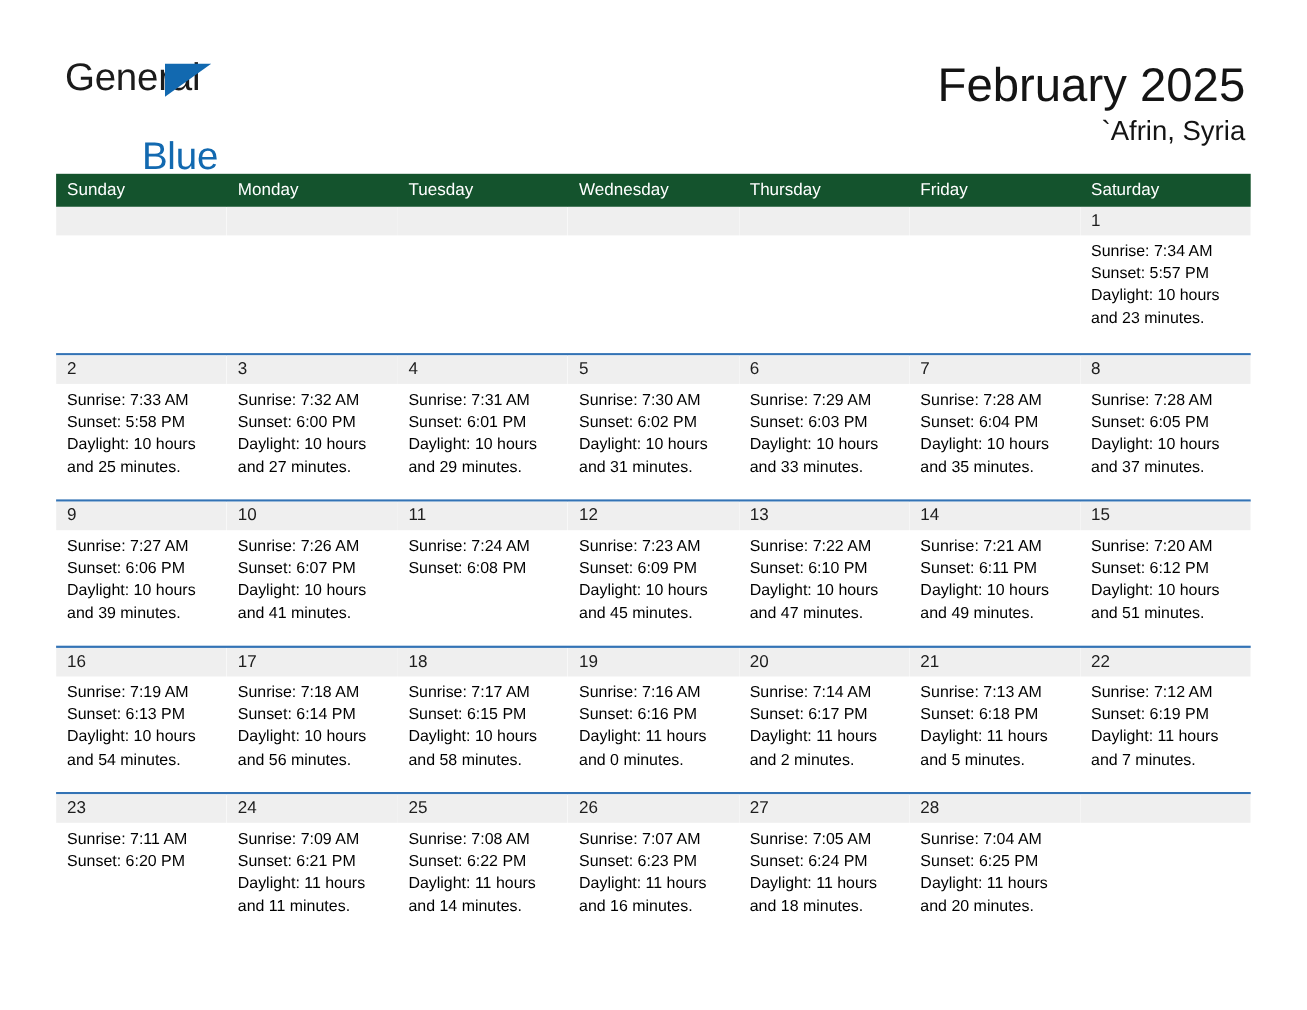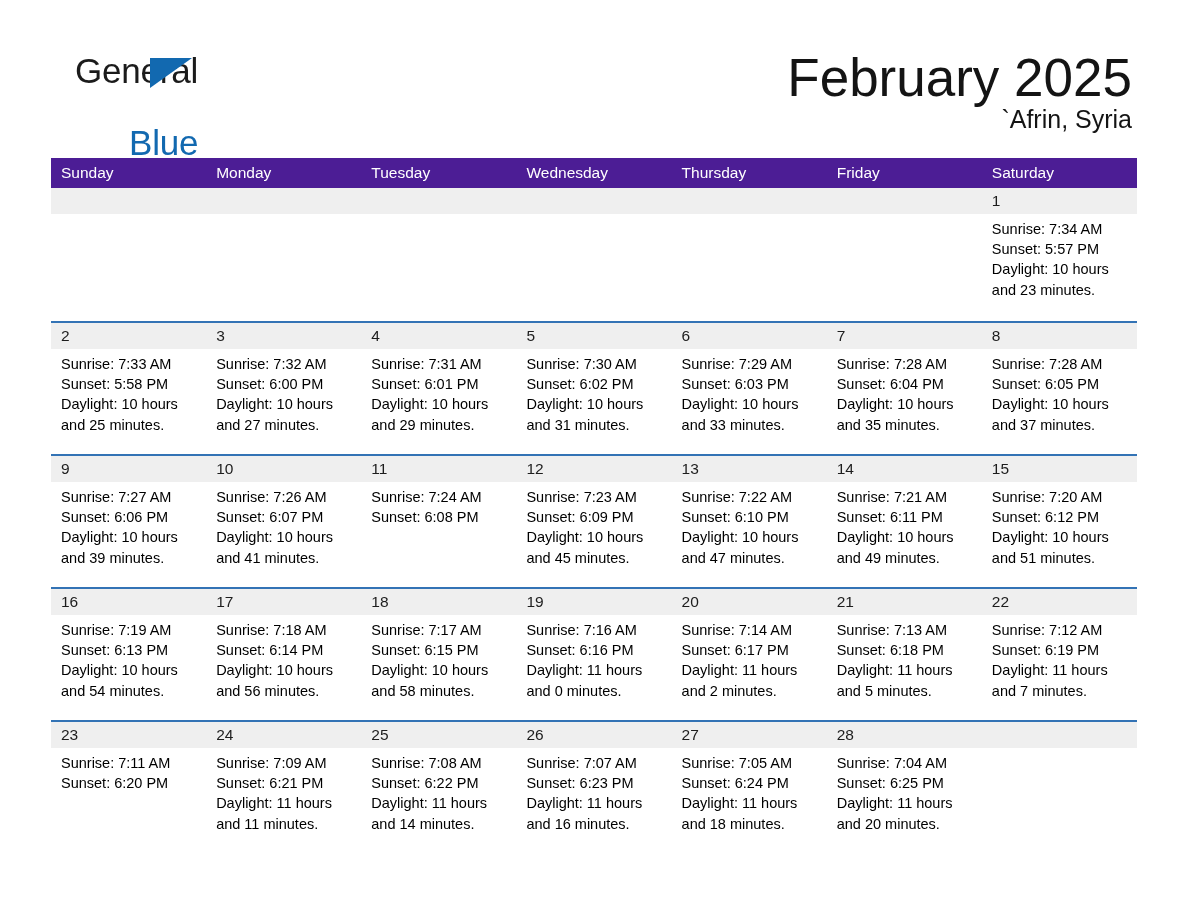--- a/index.html
+++ b/index.html
@@ -33,21 +33,21 @@
 
   .logo {
     position: absolute;
     left: 59px;
     top: 52px;
     width: 260px;
     height: 80px;
   }
   .logo-general {
     position: absolute;
-    left: 16px;
+    left: 0;
     top: 0;
     font-size: 35px;
     line-height: 38px;
     color: #1b1b1b;
     letter-spacing: -0.2px;
     font-weight: 400;
   }
   .logo-tri {
     position: absolute;
     left: 91px;
@@ -69,21 +69,21 @@
     margin-top: 39px;
   }
 
   .title-block {
     position: absolute;
     right: 56px;
     top: 52px;
     text-align: right;
   }
   .cal-title {
-    font-size: 53px;
+    font-size: 43px;
     line-height: 52px;
     font-weight: 400;
     color: #141414;
     white-space: nowrap;
   }
   .cal-subtitle {
     margin-top: 1px;
     font-size: 25px;
     line-height: 29px;
     font-weight: 400;
@@ -94,21 +94,21 @@
   
   .calendar {
     position: absolute;
     left: 51px;
     top: 158px;
     width: 1086px;
   }
 
   .weekday-row {
     display: flex;
-    background: #4c1d95;
+    background: #14532d;
     height: 30px;
   }
   .weekday {
     flex: 1 1 0;
     box-sizing: border-box;
     padding-left: 10px;
     color: #ffffff;
     font-size: 15.5px;
     line-height: 30px;
     font-weight: 400;

